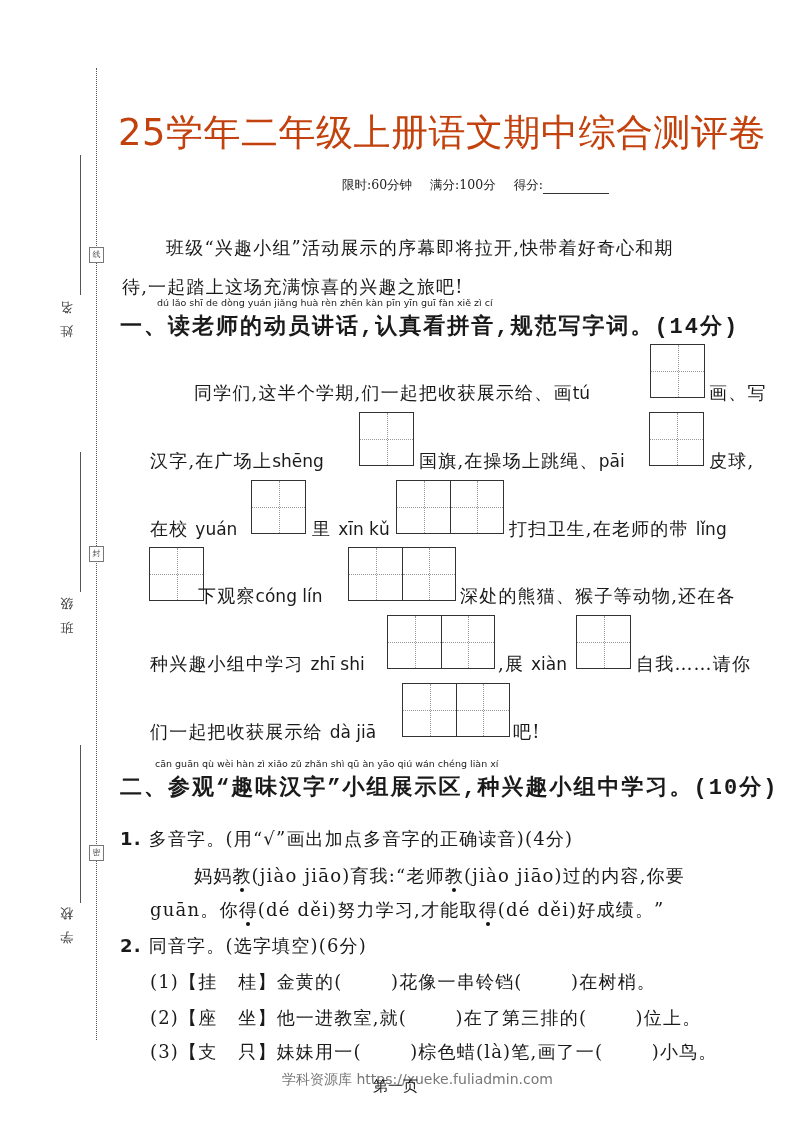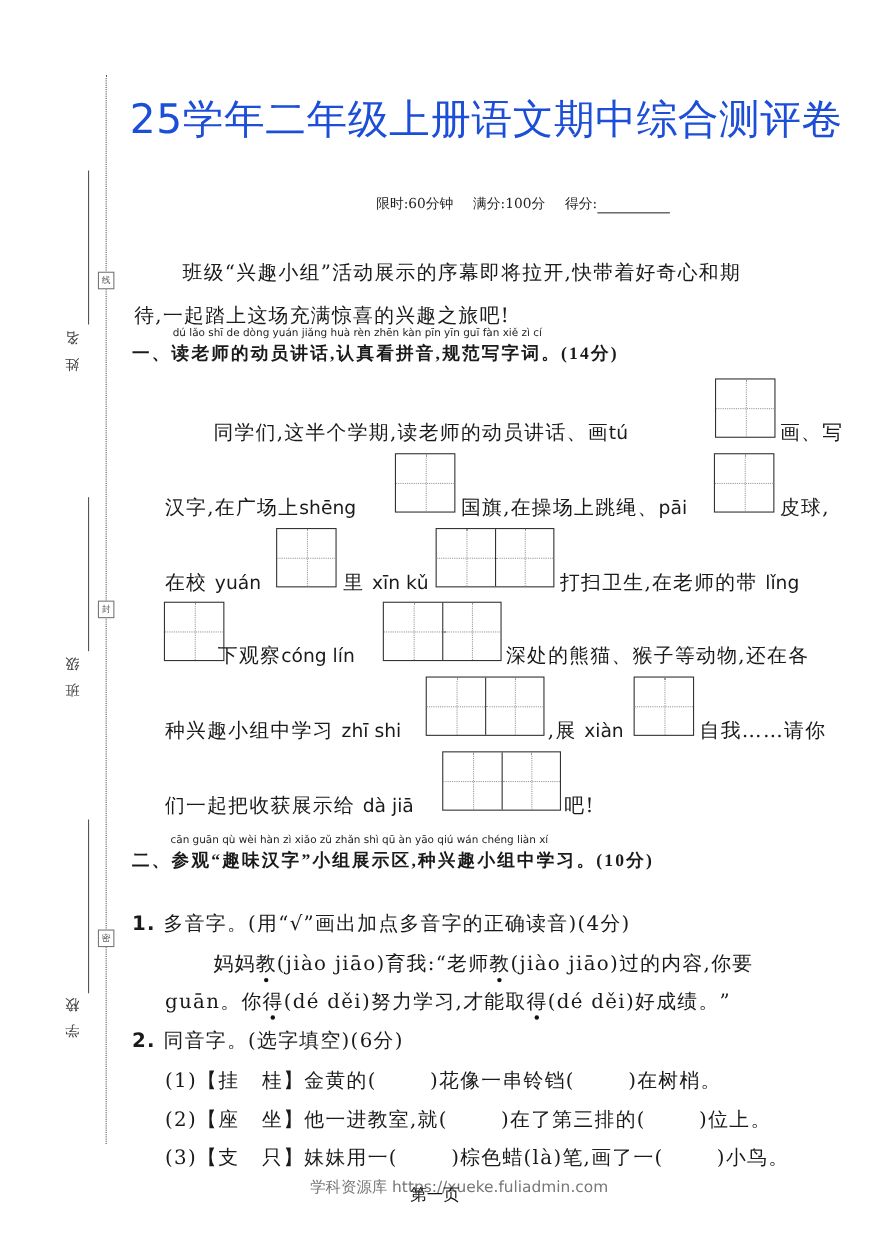--- a/index.html
+++ b/index.html
@@ -8,28 +8,28 @@
 
   
   .dotline { position:absolute; left:96px; top:68px; width:0; height:972px;
              border-left:1.5px dotted #555; }
   .seal { position:absolute; left:89px; width:13px; height:14px; border:1px solid #777;
           background:#fff; font-size:8px; line-height:14px; text-align:center; color:#555; }
   .vlabel { position:absolute; left:58px; font-size:13px; color:#444; writing-mode:vertical-rl;
             transform:rotate(180deg); letter-spacing:10px; }
   .vline { position:absolute; left:80px; width:0; border-left:1px solid #555; }
 
-  .title { position:absolute; left:118px; top:84px; font-family:"DejaVu Sans", sans-serif;
-           font-size:37px; letter-spacing:0.5px; color:#1d4ed8; white-space:nowrap; }
+  .title { position:absolute; left:118px; top:108px; font-family:"DejaVu Sans", sans-serif;
+           font-size:37px; letter-spacing:0.5px; color:#c2410c; white-space:nowrap; }
   .meta { position:absolute; left:342px; top:177px; font-size:12.5px; color:#222; white-space:nowrap; }
   .meta .blank { display:inline-block; width:66px; border-bottom:1px solid #333; height:12px; vertical-align:bottom; }
   .meta span.gap { display:inline-block; width:14px; }
 
   .para { position:absolute; font-size:18px; white-space:nowrap; letter-spacing:1.2px;margin-top:20px; }
-  .heading { position:absolute; font-family:Liberation Serif, serif; font-size:16px; font-weight:bold;
+  .heading { position:absolute; font-family:Liberation Mono, monospace; font-size:22px; font-weight:bold;
              white-space:nowrap; letter-spacing:2px; }
   .ruby { position:absolute; font-family:"DejaVu Sans", sans-serif; font-size:9.5px; color:#222; white-space:nowrap; }
   .py { font-family:"DejaVu Sans", sans-serif; font-size:17px; letter-spacing:0; }
 
   .grid { position:absolute; height:54px; border:1.5px solid #333; display:flex; box-sizing:border-box; }
   .cell { width:53px; height:100%; position:relative; box-sizing:border-box; }
   .cell + .cell { border-left:1.3px solid #333; }
   .cell::before { content:""; position:absolute; left:50%; top:0; bottom:0; border-left:1px dotted #999; }
   .cell::after { content:""; position:absolute; top:50%; left:0; right:0; border-top:1px dotted #999; }
 
@@ -63,21 +63,21 @@
   <span>得分:</span><span class="blank"></span>
 </div>
 
 <div class="para" style="left:166px;top:216px">班级“兴趣小组”活动展示的序幕即将拉开,快带着好奇心和期</div>
 <div class="para" style="left:122px;top:255px">待,一起踏上这场充满惊喜的兴趣之旅吧!</div>
 
 <div class="ruby" style="left:157px;top:297px">dú  lǎo  shī  de  dòng yuán jiǎng huà     rèn zhēn kàn pīn  yīn      guī  fàn  xiě   zì    cí</div>
 <div class="heading" style="left:120px;top:311px">一、读老师的动员讲话,认真看拼音,规范写字词。(14分)</div>
 
 <div class="para" style="left:194px;top:361px">
-  <span>同学们,这半个学期,读老师的动员讲话、画</span><span class="py">tú</span>
+  <span>同学们,这半个学期,们一起把收获展示给、画</span><span class="py">tú</span>
 </div>
 <div class="grid" style="left:650px;top:344px;width:55px">
     <div class="cell"></div>
   </div>
 <div class="para" style="left:709px;top:361px">画、写</div>
 
 <div class="para" style="left:150px;top:429px">
   <span>汉字,在广场上</span><span class="py">shēng</span>
 </div>
 <div class="grid" style="left:359px;top:412px;width:55px">

